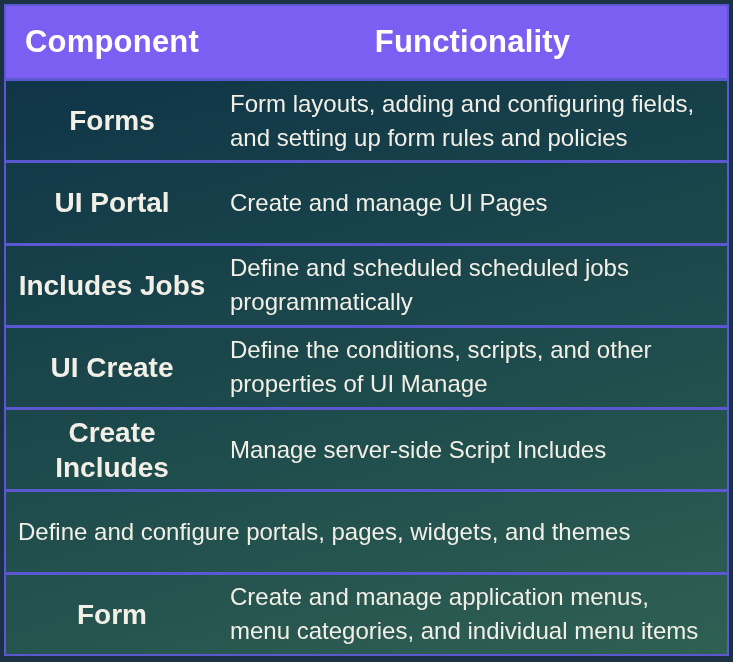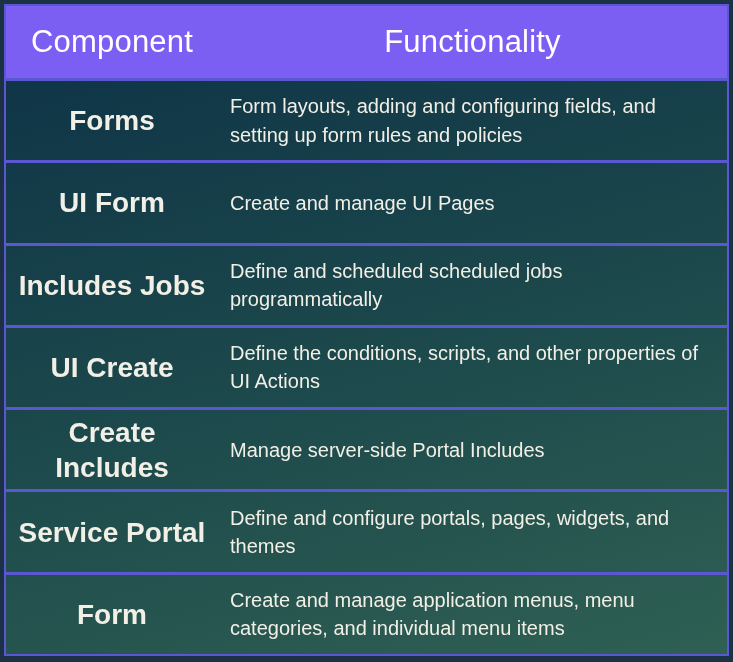--- a/index.html
+++ b/index.html
@@ -31,21 +31,21 @@
   }
   .header-row{
     flex:0 0 72px;
     background:var(--header-bg);
     display:flex;align-items:stretch;
   }
   .hcell{
     display:flex;align-items:center;justify-content:center;
     color:var(--header-text);
     font-size:31px;
-    font-weight:400;
+    font-weight:700;
     letter-spacing:.2px;
   }
   .hcell.comp{width:212px;flex:0 0 auto;}
   .hcell.func{flex:1;}
   .tbody{
     flex:1;display:flex;flex-direction:column;
     background:linear-gradient(165deg,var(--grad-top) 0%,var(--grad-mid) 52%,var(--grad-bottom) 100%);
   }
   .row{
     flex:1;display:flex;align-items:stretch;
@@ -56,21 +56,21 @@
     width:212px;flex:0 0 auto;box-sizing:border-box;
     padding:0 11px;
     display:flex;align-items:center;justify-content:center;
     text-align:center;
     font-size:28px;line-height:1.25;font-weight:bold;
   }
   .cell.func{
     flex:1;box-sizing:border-box;
     padding:4px 18px 4px 12px;
     display:flex;align-items:center;
-    font-size:20px;line-height:1.42;
+    font-size:24px;line-height:1.42;
   }
 </style>
 </head>
 <body>
 
 <div class="frame">
   <div class="table">
 
     <div class="header-row">
       <div class="hcell comp">Component</div>
@@ -78,41 +78,40 @@
     </div>
 
     <div class="tbody">
 
       <div class="row">
         <div class="cell comp">Forms</div>
         <div class="cell func">Form layouts, adding and configuring fields, and setting up form rules and policies</div>
       </div>
 
       <div class="row">
-        <div class="cell comp">UI Form</div>
+        <div class="cell comp">UI Portal</div>
         <div class="cell func">Create and manage UI Pages</div>
       </div>
 
       <div class="row">
         <div class="cell comp">Includes Jobs</div>
         <div class="cell func">Define and scheduled scheduled jobs programmatically</div>
       </div>
 
       <div class="row">
         <div class="cell comp">UI Create</div>
-        <div class="cell func">Define the conditions, scripts, and other properties of UI Actions</div>
+        <div class="cell func">Define the conditions, scripts, and other properties of UI Manage</div>
       </div>
 
       <div class="row">
         <div class="cell comp">Create Includes</div>
-        <div class="cell func">Manage server-side Portal Includes</div>
+        <div class="cell func">Manage server-side Script Includes</div>
       </div>
 
       <div class="row">
-        <div class="cell comp">Service Portal</div>
         <div class="cell func">Define and configure portals, pages, widgets, and themes</div>
       </div>
 
       <div class="row">
         <div class="cell comp">Form</div>
         <div class="cell func">Create and manage application menus, menu categories, and individual menu items</div>
       </div>
 
     </div>
   </div>

